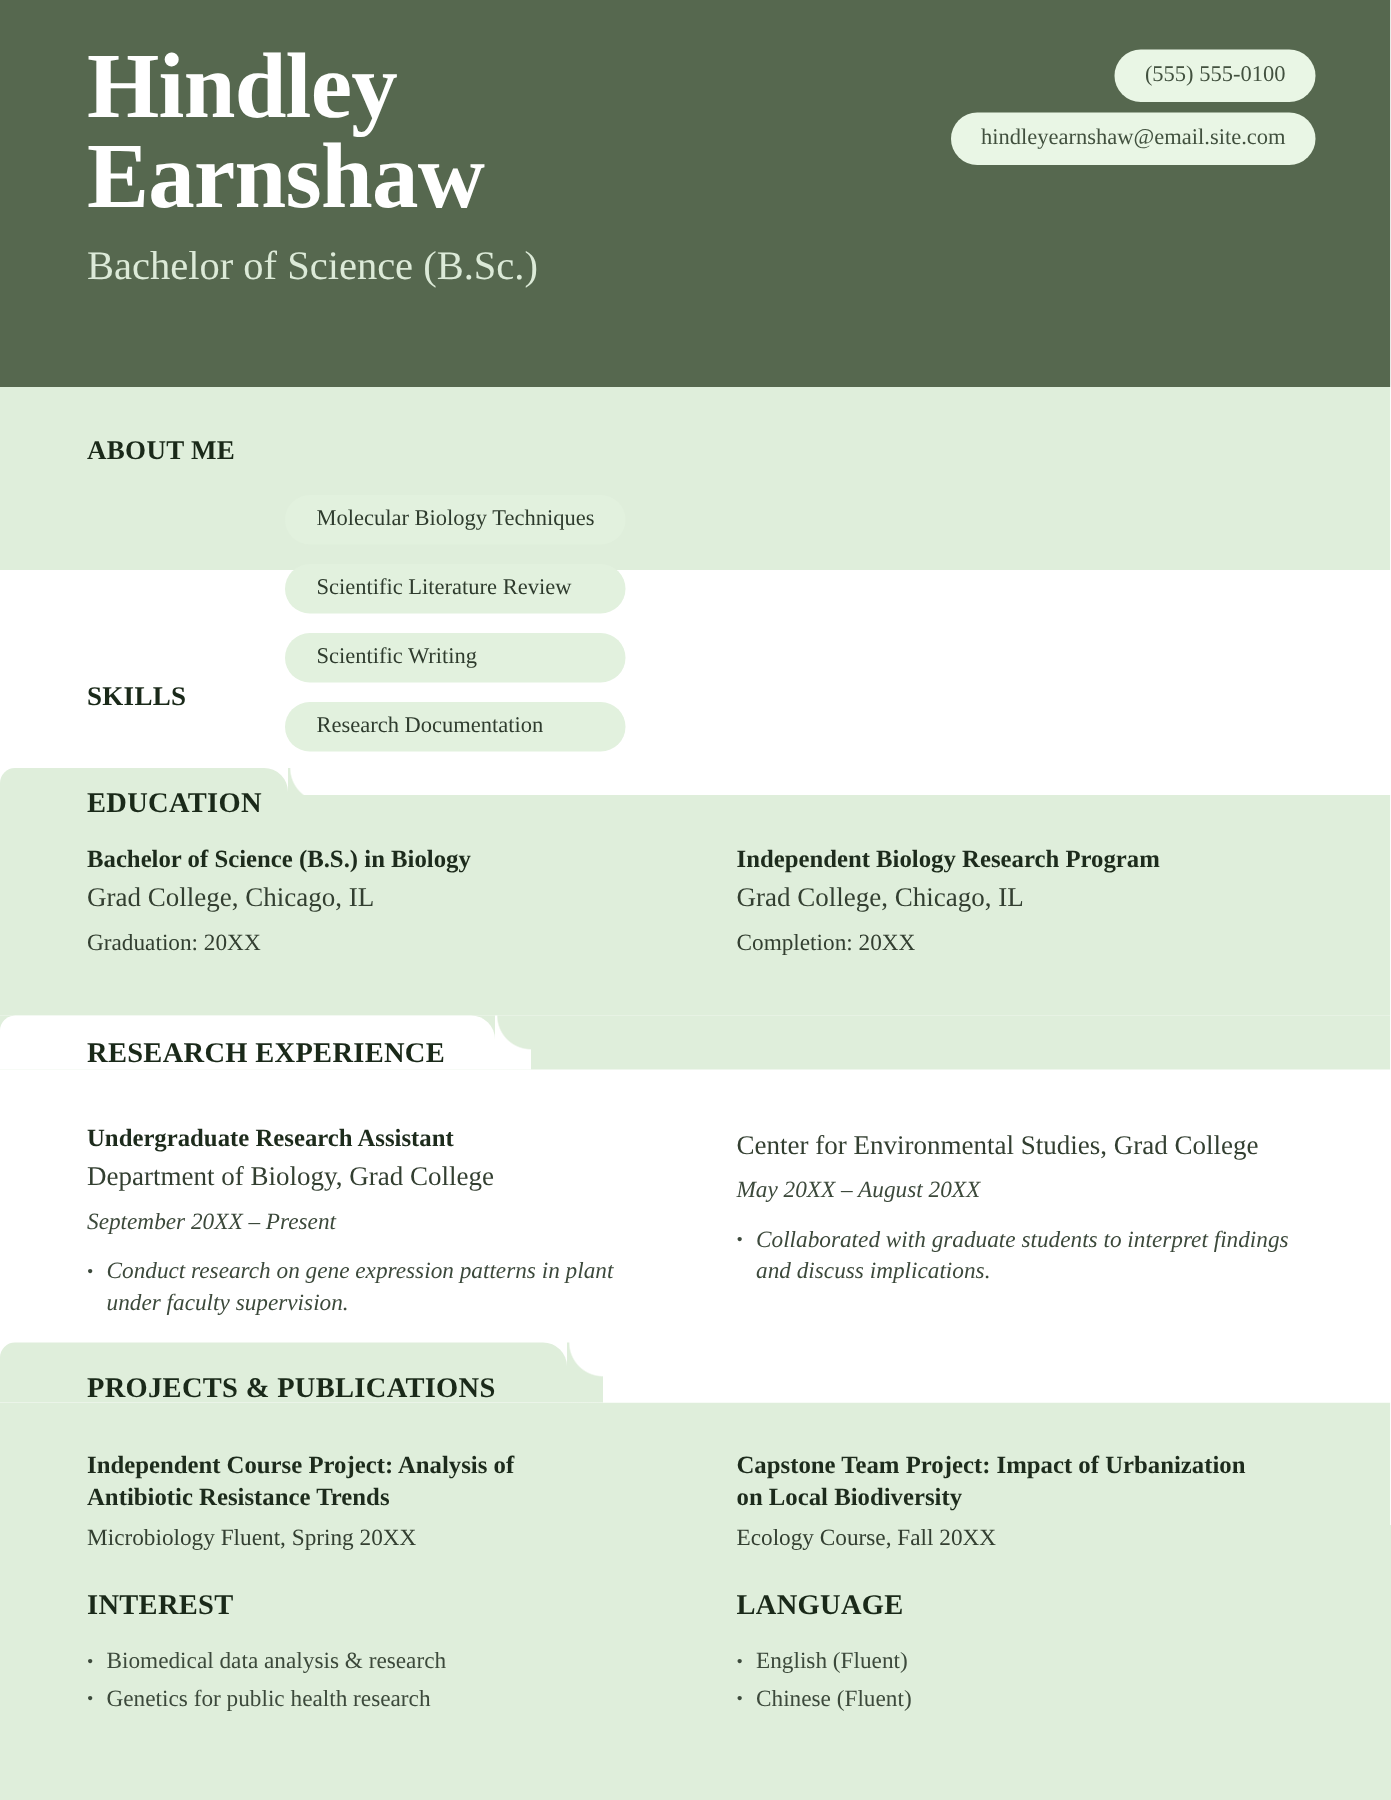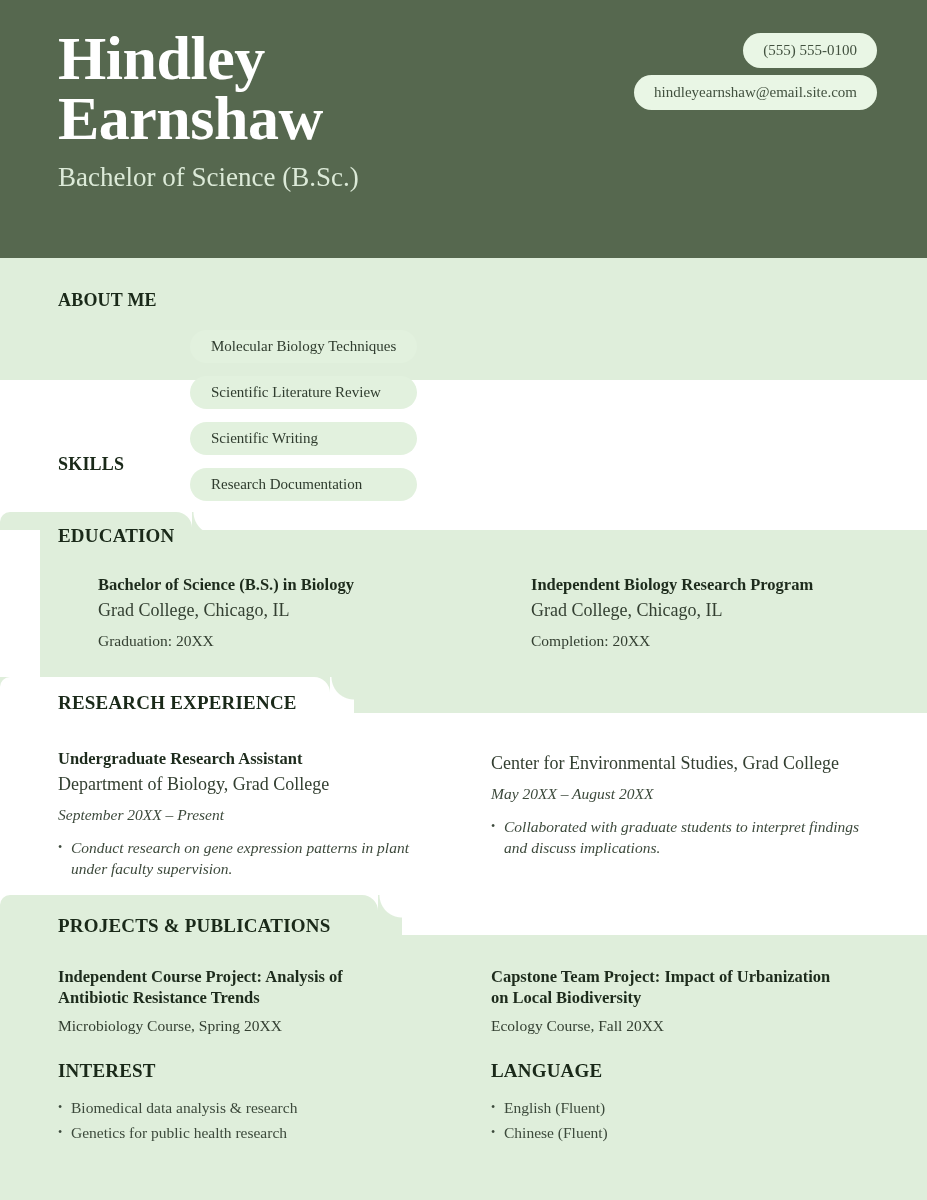--- a/index.html
+++ b/index.html
@@ -60,21 +60,21 @@
   .date.italic{font-style:italic;color:var(--muted-text);}
   .bullets{margin-top:12px;}
   .bullet{display:flex;font-size:15.5px;line-height:21px;}
   .dot{flex:none;width:13px;font-size:12px;color:var(--muted-text);}
   .btext{color:var(--muted-text);}
   .btext.italic{font-style:italic;max-width:358px;}
 
   
   .edu .tabrow{height:18px;}
   .edu .tab{width:192px;}
-  .edu .band{height:147px;padding-top:44px;margin-left:40px;}
+  .edu .band{height:147px;padding-top:32px;}
   .edu .sec-h{top:13px;}
   
   .res .tabrow{height:36px;}
   .res .tab{width:330px;}
   .res .band{height:182px;padding-top:35px;}
   .res .sec-h{top:15px;}
   
   .prj .tabrow{height:40px;}
   .prj .tab{width:378px;}
   .prj .band{height:265px;padding-top:31px;}
@@ -177,21 +177,21 @@
 
   <section class="sec prj">
     <div class="tabrow on-white">
       <div class="tab green"></div>
     </div>
     <h2 class="sec-h">PROJECTS &amp; PUBLICATIONS</h2>
     <div class="band green">
       <div class="cols">
         <div class="col">
           <h3>Independent Course Project: Analysis of Antibiotic Resistance Trends</h3>
-          <div class="sub">Microbiology Course, Spring 20XX</div>
+          <div class="sub">Microbiology Fluent, Spring 20XX</div>
         </div>
         <div class="col">
           <h3>Capstone Team Project: Impact of Urbanization on Local Biodiversity</h3>
           <div class="sub">Ecology Course, Fall 20XX</div>
         </div>
       </div>
 
       <div class="cols foot">
         <div class="col">
           <h2 class="label">INTEREST</h2>

